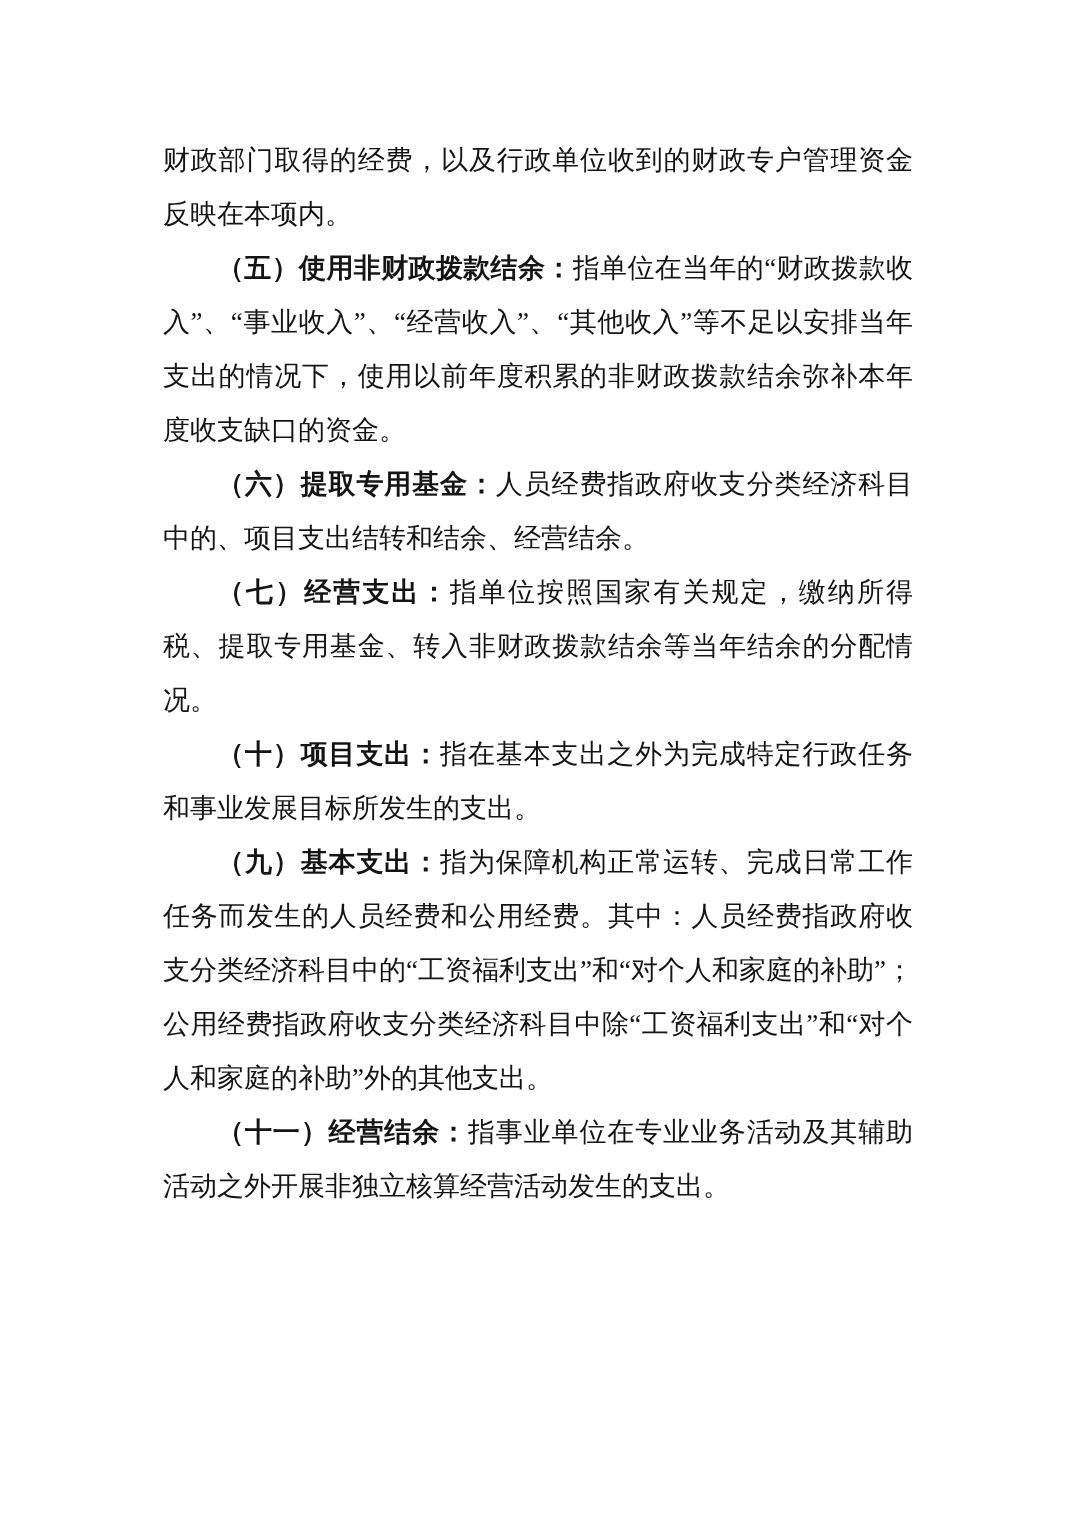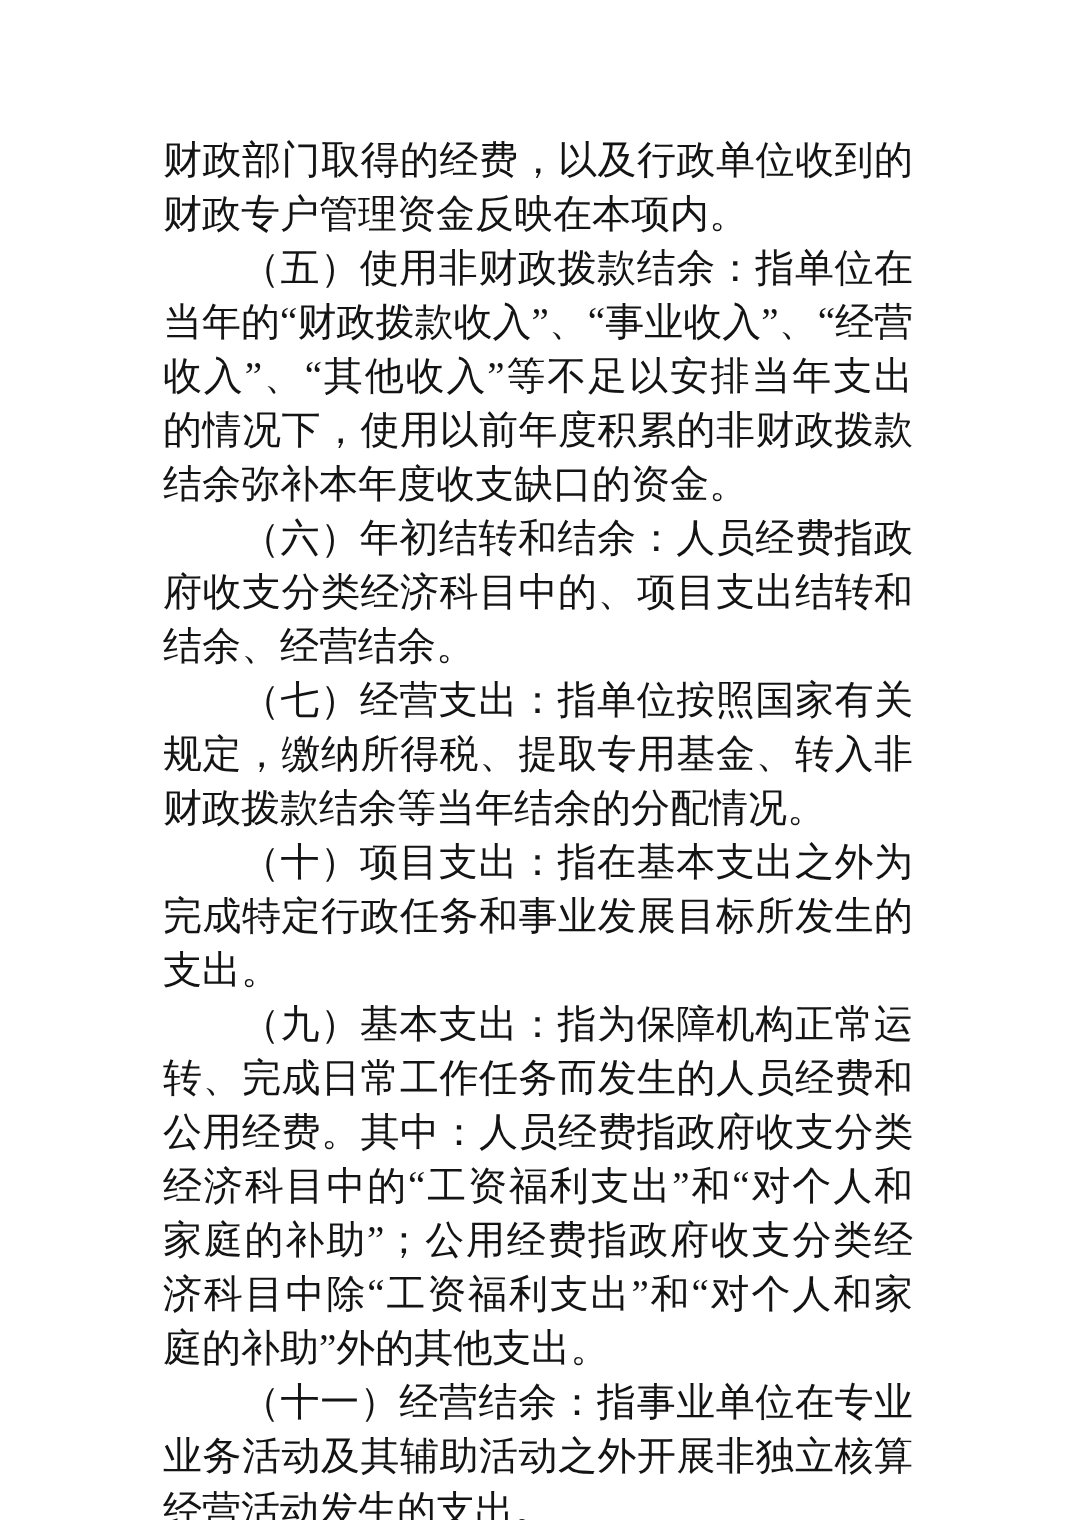--- a/index.html
+++ b/index.html
@@ -13,50 +13,50 @@
     overflow: hidden;
     position: relative;
   }
   .page {
     box-sizing: border-box;
     width: 1074px;
     height: 1520px;
     padding: 133px 161px 0 163px;
     background: #ffffff;
     font-family: "Liberation Serif", "DejaVu Serif", serif;
-    font-size: 39px;
+    font-size: 27px;
     line-height: 54px;
     color: #141414;
     text-align: justify;
     text-justify: inter-ideograph;
   }
   .para {
     margin: 0;
     padding: 0;
     text-indent: 2em;
     word-break: break-all;
   }
   .para.no-indent {
     text-indent: 0;
   }
   .section-heading {
-    font-weight: 400;
+    font-weight: 700;
     font-family: "DejaVu Serif", "Liberation Serif", serif;
   }
 </style>
 </head>
 <body>
 
 <div class="page">
 
   <p class="para no-indent">财政部门取得的经费，以及行政单位收到的财政专户管理资金反映在本项内。</p>
 
   <p class="para"><span class="section-heading">（五）使用非财政拨款结余：</span><span>指单位在当年的“财政拨款收入”、“事业收入”、“经营收入”、“其他收入”等不足以安排当年支出的情况下，使用以前年度积累的非财政拨款结余弥补本年度收支缺口的资金。</span></p>
 
-  <p class="para"><span class="section-heading">（六）年初结转和结余：</span><span>人员经费指政府收支分类经济科目中的、项目支出结转和结余、经营结余。</span></p>
+  <p class="para"><span class="section-heading">（六）提取专用基金：</span><span>人员经费指政府收支分类经济科目中的、项目支出结转和结余、经营结余。</span></p>
 
   <p class="para"><span class="section-heading">（七）经营支出：</span><span>指单位按照国家有关规定，缴纳所得税、提取专用基金、转入非财政拨款结余等当年结余的分配情况。</span></p>
 
 
   <p class="para"><span class="section-heading">（十）项目支出：</span><span>指在基本支出之外为完成特定行政任务和事业发展目标所发生的支出。</span></p>
 
   <p class="para"><span class="section-heading">（九）基本支出：</span><span>指为保障机构正常运转、完成日常工作任务而发生的人员经费和公用经费。其中：人员经费指政府收支分类经济科目中的“工资福利支出”和“对个人和家庭的补助”；公用经费指政府收支分类经济科目中除“工资福利支出”和“对个人和家庭的补助”外的其他支出。</span></p>
 
   <p class="para"><span class="section-heading">（十一）经营结余：</span><span>指事业单位在专业业务活动及其辅助活动之外开展非独立核算经营活动发生的支出。</span></p>
 

